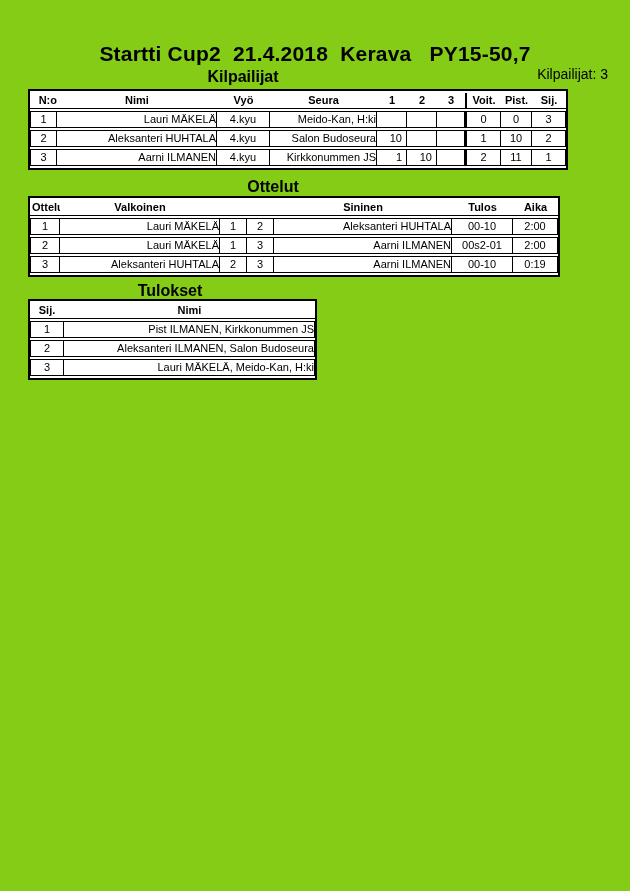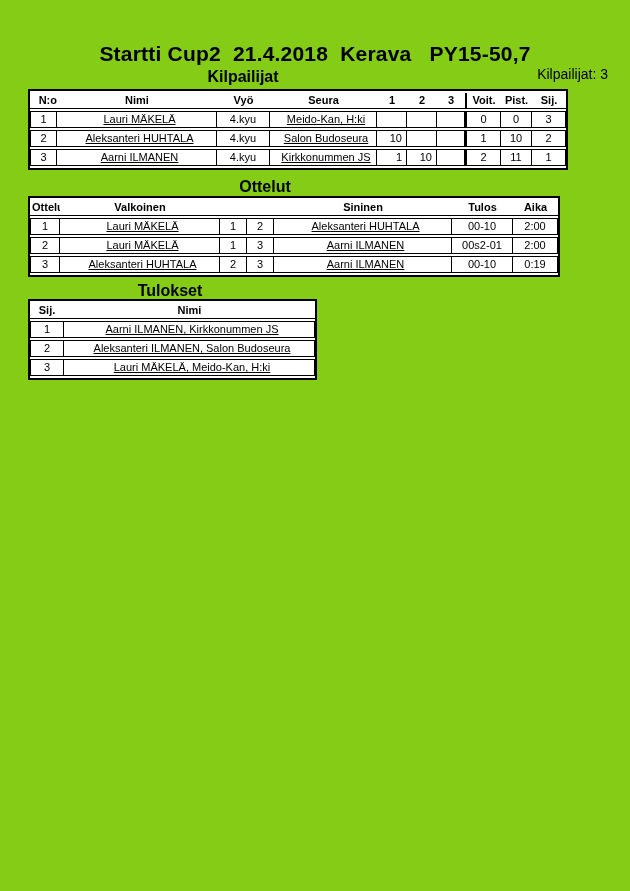--- a/index.html
+++ b/index.html
@@ -26,21 +26,21 @@
   }
 
   .section-title {
     position: absolute;
     width: 150px;
     text-align: center;
     font-size: 16px;
     font-weight: bold;
   }
   .st-competitors { top: 68px;  left: 168px; }
-  .st-matches     { top: 178px; left: 190px; }
+  .st-matches     { top: 178px; left: 198px; }
   .st-results     { top: 282px; left: 95px;  }
 
   .count-label {
     position: absolute;
     top: 66px;
     right: 22px;
     font-size: 14px;
     margin-left: 48px;
   }
 
@@ -73,21 +73,21 @@
     text-align: center;
   }
   td {
     border-top: 1px solid #000;
     border-bottom: 1px solid #000;
     border-right: 1px solid #000;
     text-align: center;
   }
   tr td:first-child { border-left: 1px solid #000; }
 
-  .al { text-align: center; padding-left: 6px; text-decoration: underline; }
+  .al { text-align: right; padding-left: 6px; }
   .ar { text-align: right; padding-right: 4px; }
   th.hl { text-align: right; padding-left: 2px; }
   .thick-left { border-left: 2px solid #000 !important; margin-left: 20px; }
 </style>
 </head>
 <body>
 
 <div class="page">
 
   <div class="doc-title">Startti Cup2  21.4.2018  Kerava   PY15-50,7</div>
@@ -224,21 +224,21 @@
         <col style="width:34px">
           <col style="width:251px">
       </colgroup>
       <tbody>
           <tr>
         <th>Sij.</th>
         <th>Nimi</th>
       </tr>
       <tr>
         <td>1</td>
-        <td class="al">Aarni ILMANEN, Kirkkonummen JS</td>
+        <td class="al">Pist ILMANEN, Kirkkonummen JS</td>
       </tr>
       <tr>
         <td>2</td>
         <td class="al">Aleksanteri ILMANEN, Salon Budoseura</td>
       </tr>
       <tr>
         <td>3</td>
         <td class="al">Lauri MÄKELÄ, Meido-Kan, H:ki</td>
       </tr>
     </tbody>

